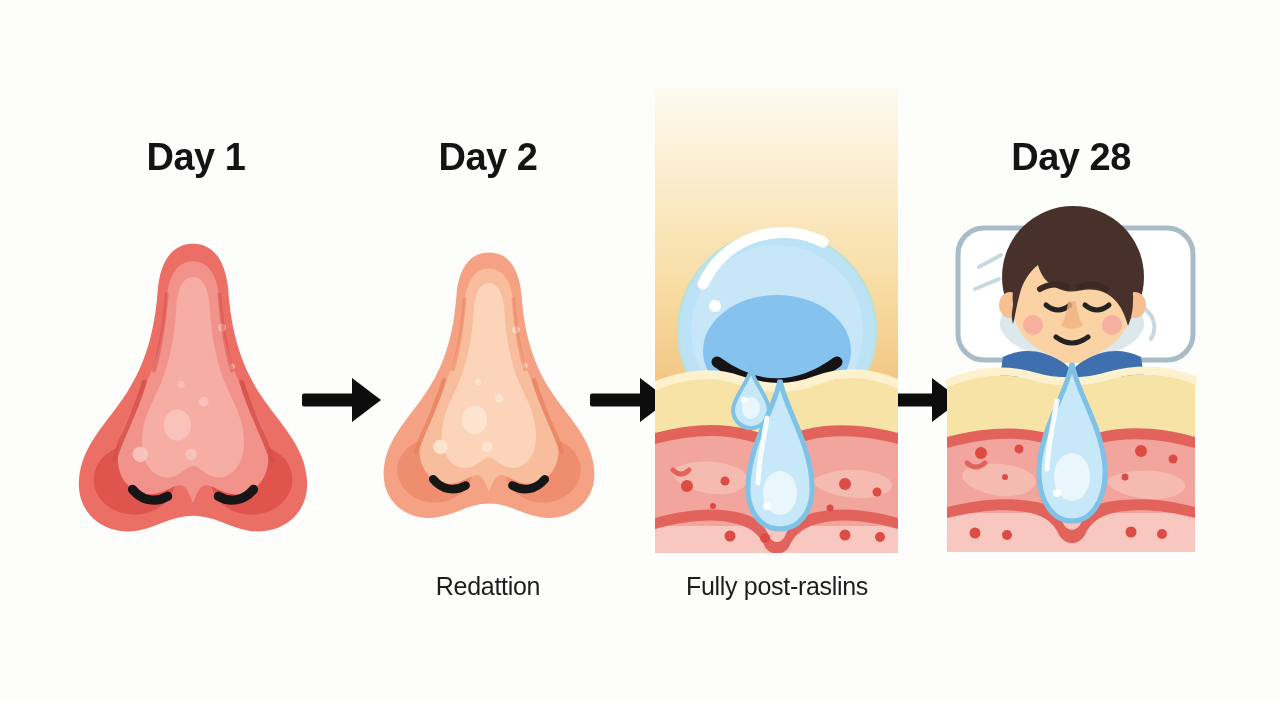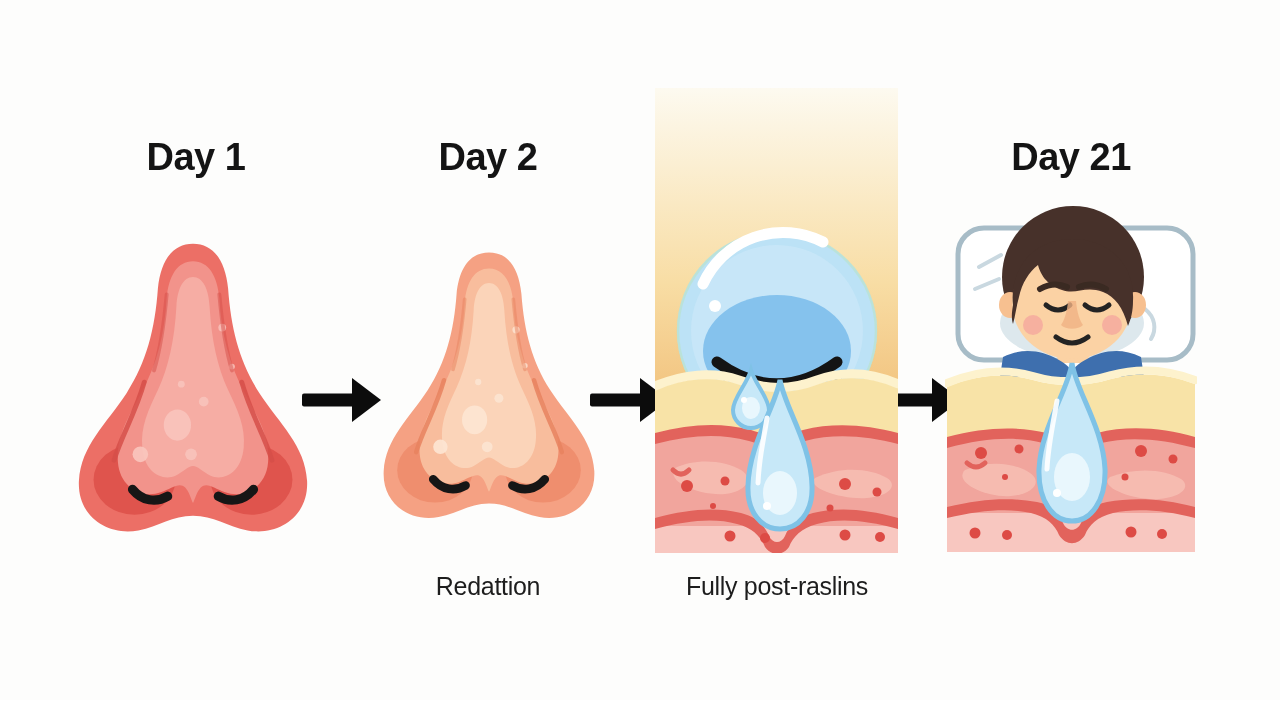--- a/index.html
+++ b/index.html
@@ -52,21 +52,21 @@
         <path style="stroke:var(--n-crease)" fill="none" stroke-width="4" stroke-linecap="round" opacity="0.5" d="M147,58 C150,92 154,116 160,136"></path>
         <path style="stroke:var(--nostril)" fill="none" stroke-width="9.5" stroke-linecap="round" d="M58,258 C68,270 82,272 94,265"></path>
         <path style="stroke:var(--nostril)" fill="none" stroke-width="9.5" stroke-linecap="round" d="M146,265 C158,272 172,270 182,258"></path>
       </g>
     </defs>
   </svg>
 
   <div class="stage-title" style="left:196px">Day 1</div>
   <div class="stage-title" style="left:488px">Day 2</div>
   <div class="stage-title" style="left:777px">Day 14</div>
-  <div class="stage-title" style="left:1071px">Day 21</div>
+  <div class="stage-title" style="left:1071px">Day 28</div>
 
   <div class="stage-caption" style="left:488px">Redattion</div>
   <div class="stage-caption" style="left:777px">Fully post-raslins</div>
 
   <svg class="abs" style="left:302px;top:377px" width="80" height="46" viewBox="0 0 80 46">
     <rect x="0" y="16.5" width="54" height="13" rx="2" style="fill:var(--arrow)"></rect>
     <polygon points="50,1 79,23 50,45" style="fill:var(--arrow)"></polygon>
   </svg>
   <svg class="abs" style="left:590px;top:377px" width="80" height="46" viewBox="0 0 80 46">
     <rect x="0" y="16.5" width="54" height="13" rx="2" style="fill:var(--arrow)"></rect>

